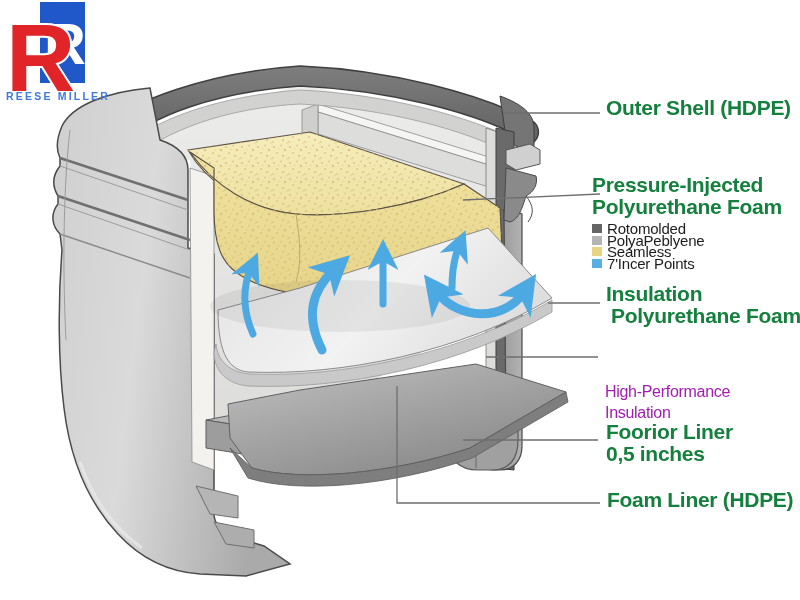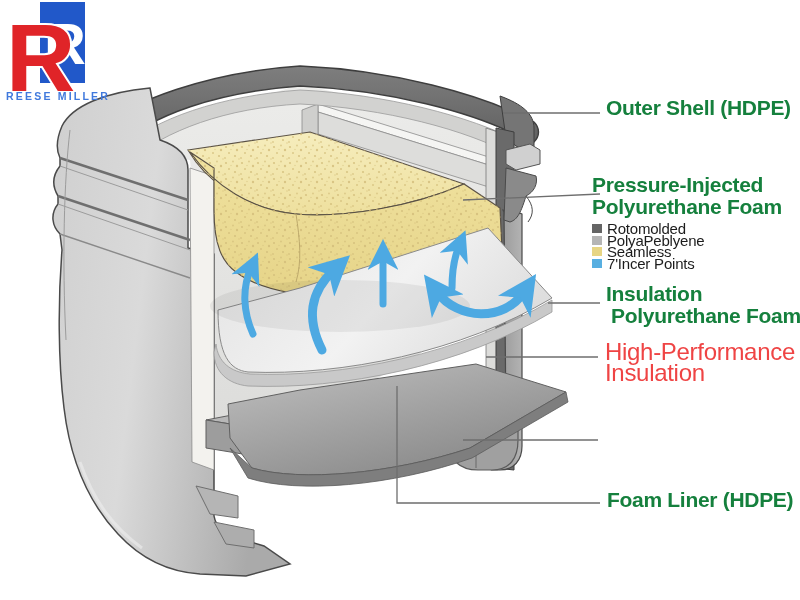--- a/index.html
+++ b/index.html
@@ -1,21 +1,21 @@
 <!DOCTYPE html>
 <html><head>
 <meta charset="utf-8">
 <style>
   html,body{margin:0;padding:0;background:#ffffff;}
   .stage{position:relative;width:800px;height:600px;background:#ffffff;overflow:hidden;
          font-family:"Liberation Sans",sans-serif;}
   svg{position:absolute;left:0;top:0;}
   .callout{position:absolute;color:#15803d;font-weight:700;font-size:21px;line-height:22px;
            letter-spacing:-0.3px;white-space:nowrap;}
-  .callout.light{font-weight:400;color:#ef4444;font-size:24px;line-height:21px;}
+  .callout.light{font-weight:400;color:#a21caf;font-size:16px;line-height:21px;margin-top:40px;}
   .callout .indent{padding-left:5px;display:block;}
   .legend{position:absolute;left:592px;top:223px;}
   .legend-item{display:flex;align-items:center;height:11.5px;}
   .legend-swatch{width:10px;height:9px;margin-right:5px;flex:0 0 auto;}
   .legend-label{font-size:15px;line-height:11px;color:#1c1c1c;letter-spacing:-0.2px;white-space:nowrap;}
 </style>
 </head>
 <body>
 
 <div class="stage">
@@ -203,18 +203,22 @@
 <div class="callout" style="left:606px;top:283px;">
   <span>Insulation</span>
   <span class="indent">Polyurethane Foam</span>
 </div>
 
 <div class="callout light" style="left:605px;top:341px;">
   <span>High-Performance</span><br>
   <span>Insulation</span>
 </div>
 
+<div class="callout" style="left:606px;top:421px;">
+  <span>Foorior Liner</span><br>
+  <span>0,5 inches</span>
+</div>
 
 <div class="callout" style="left:607px;top:489px;">
   <span>Foam Liner (HDPE)</span>
 </div>
 
 </div>
 
 </body></html>

